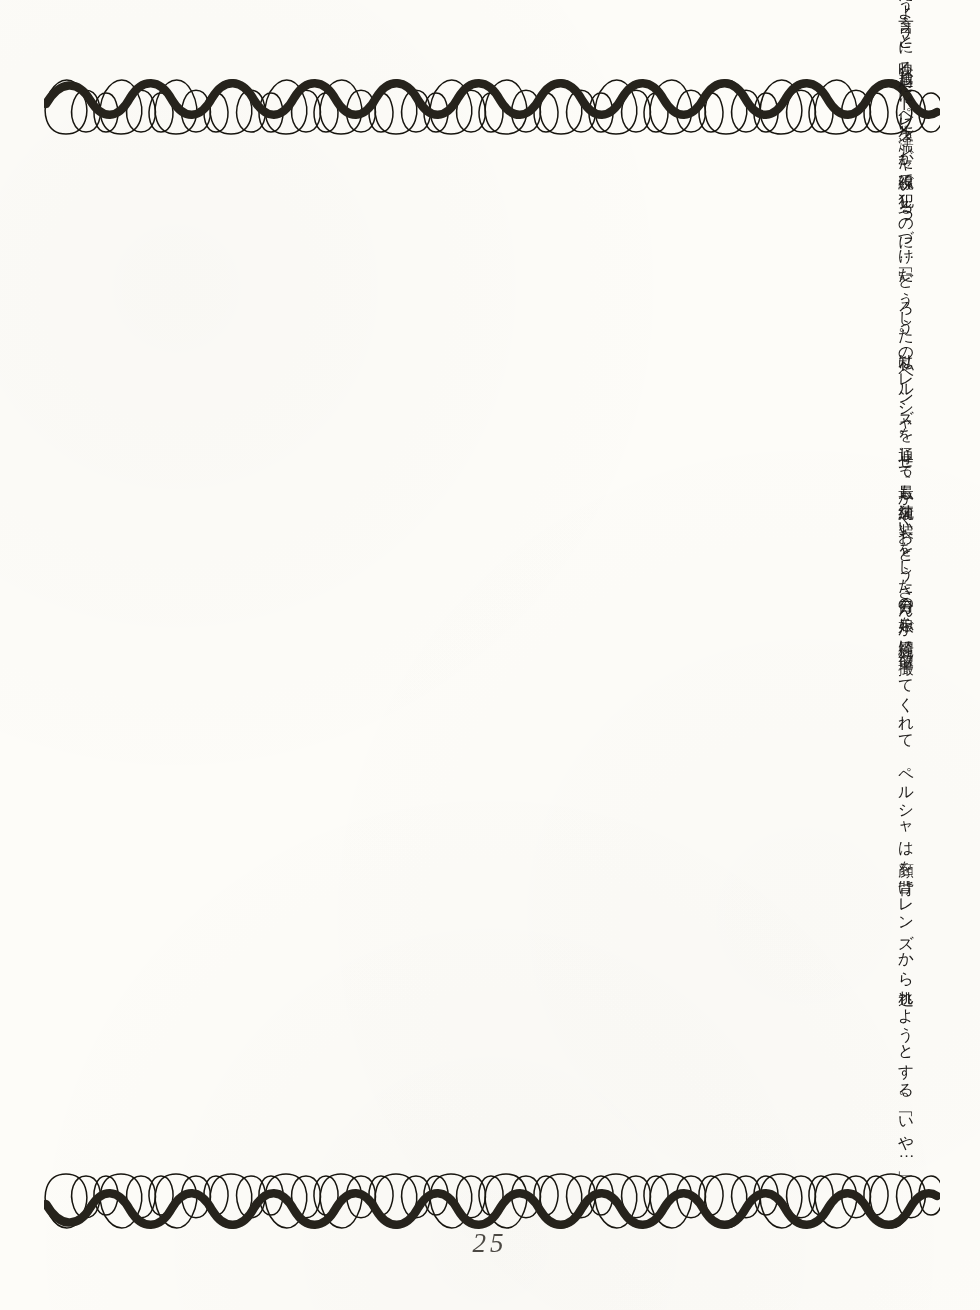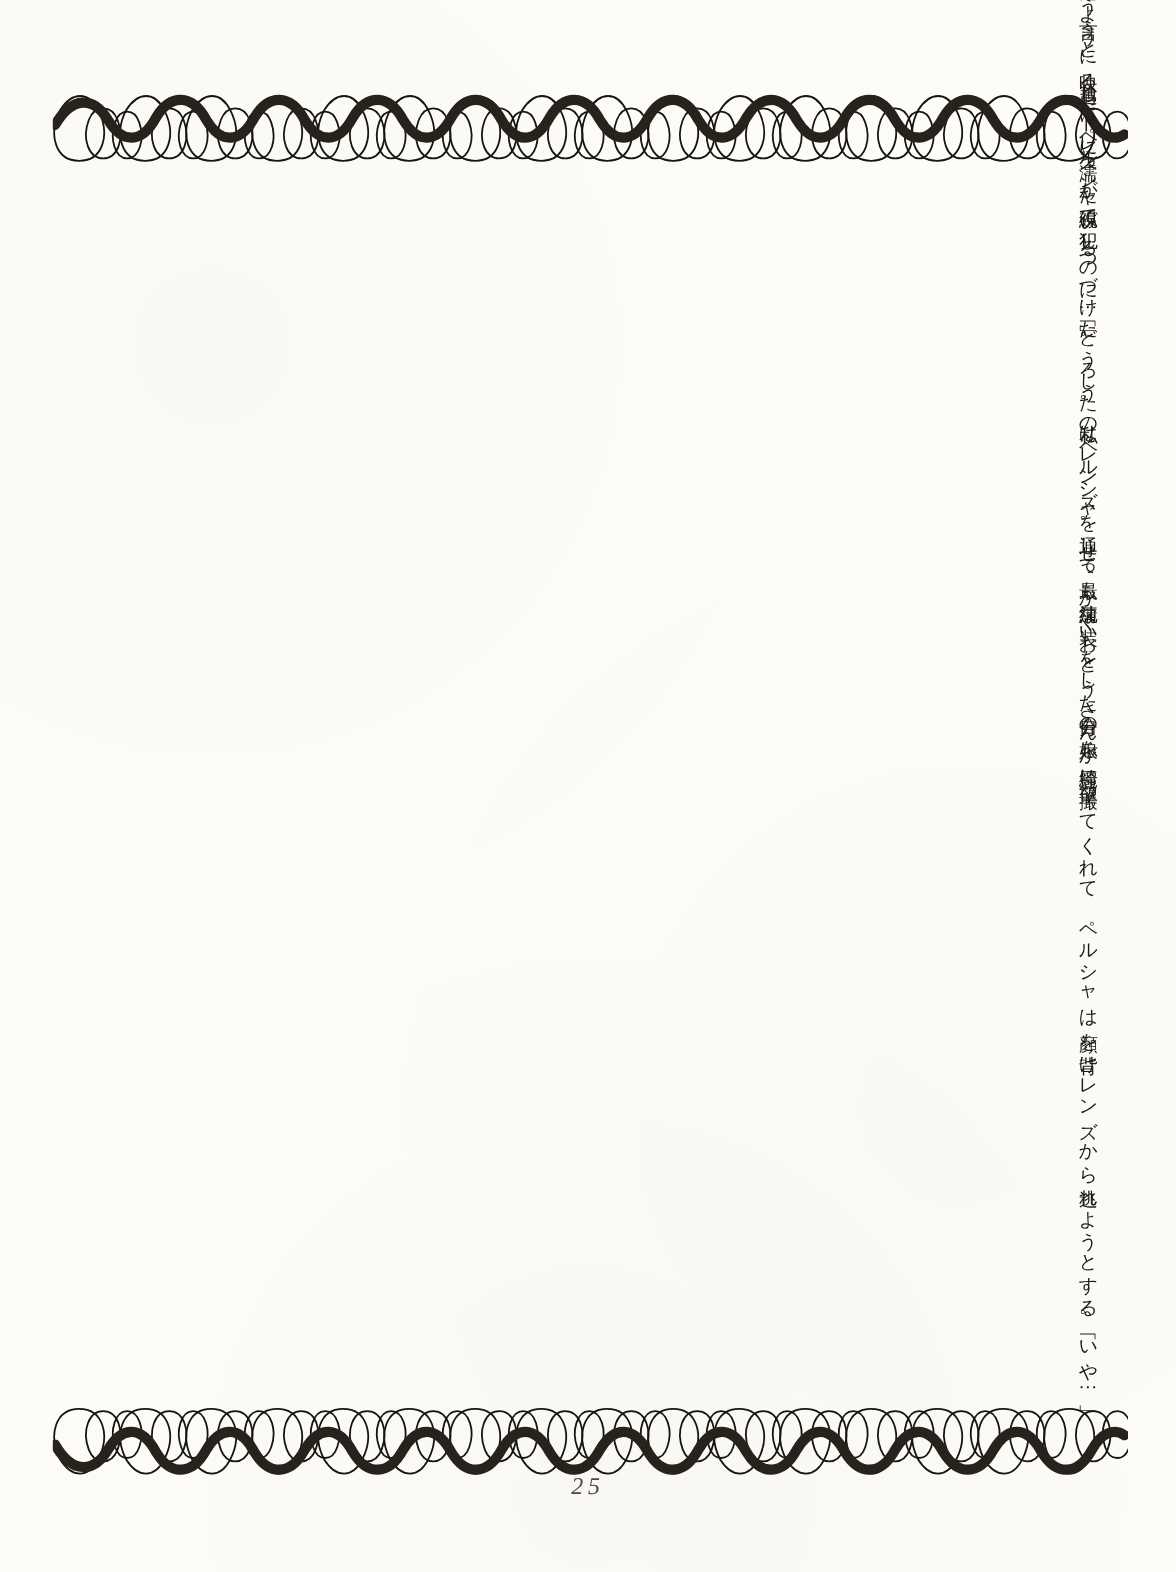--- a/index.html
+++ b/index.html
@@ -80,21 +80,21 @@
 
   
   #folio {
     position: absolute;
     top: 1228px;
     left: 0;
     width: 980px;
     text-align: center;
     font-family: "Liberation Serif", "DejaVu Serif", serif;
     font-style: italic;
-    font-size: 20px;
+    font-size: 27px;
     letter-spacing: 4px;
     color: #4c4944;
   }
 </style>
 </head>
 <body>
 
 <div id="page">
 
   <div class="ornament" id="ornament-top">

